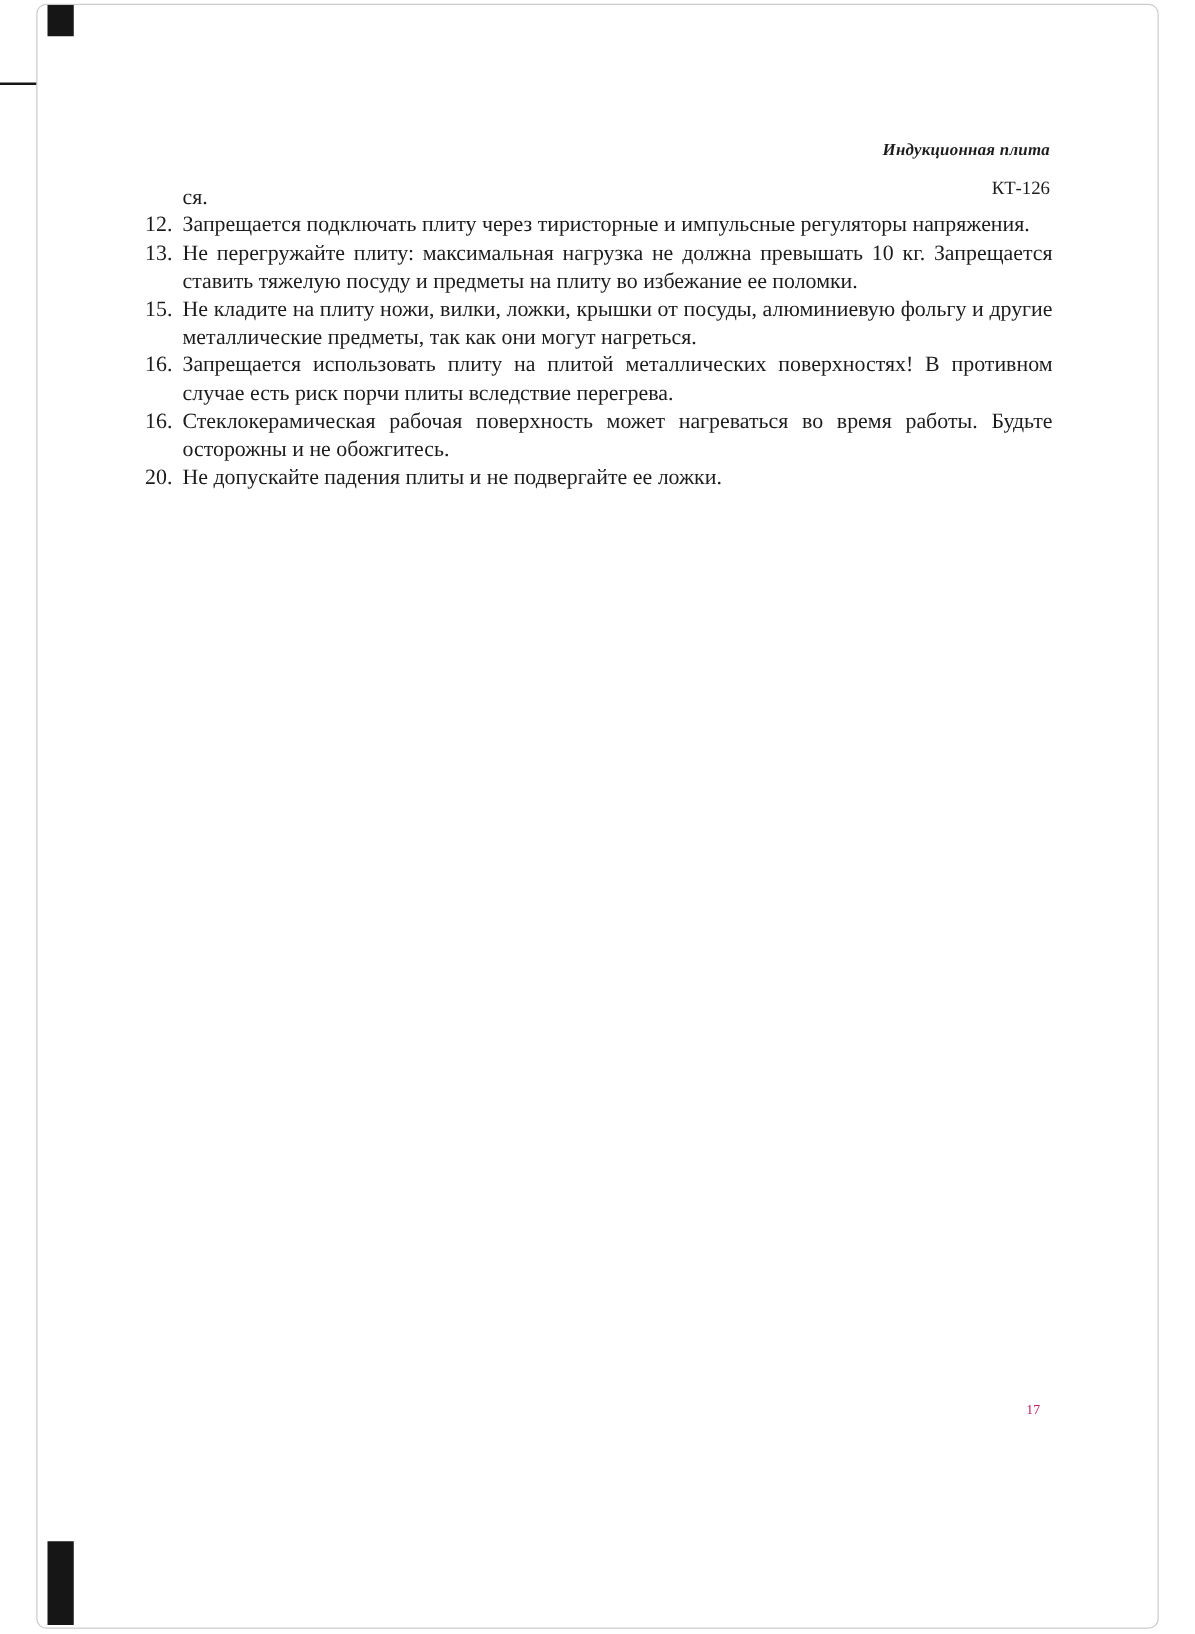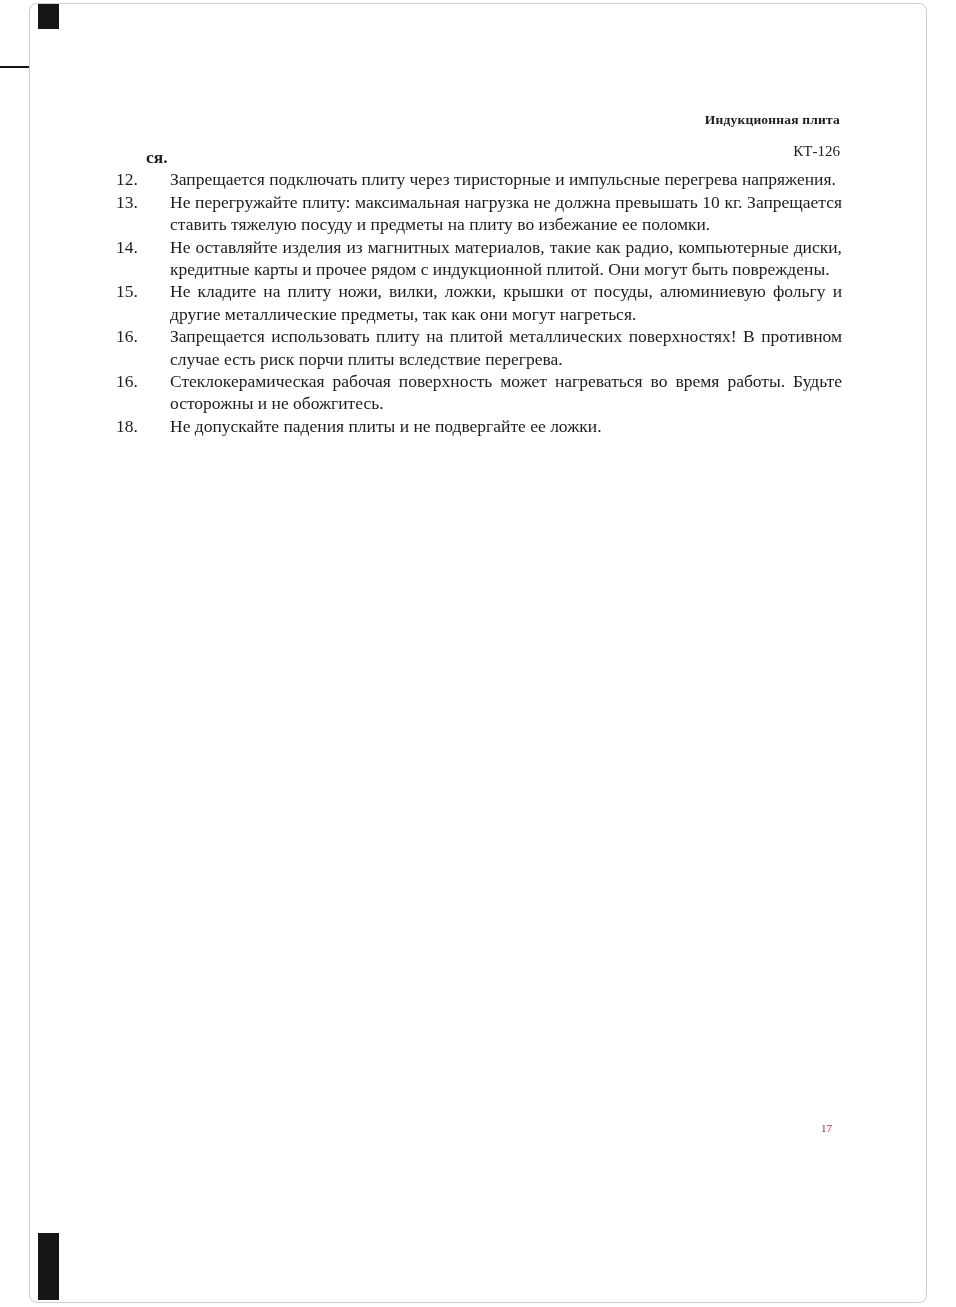--- a/index.html
+++ b/index.html
@@ -52,40 +52,39 @@
     position: absolute;
     right: 116px;
     top: 111px;
     text-align: right;
     line-height: 17px;
   }
   .doc-header .title {
     font-weight: bold;
     font-size: 13.5px;
     letter-spacing: 0.2px;
+    font-style: italic;
   }
   .doc-header .model {
     font-size: 15px;
     margin-top: 15px;
   }
   .doc-content {
     position: absolute;
     left: 116px;
     top: 146px;
     width: 726px;
     font-size: 17.5px;
     line-height: 22.4px;
   }
   .continuation {
     margin-left: 30px;
-    font-weight: bold;
   }
   .list-item {
     display: flex;
-    gap: 24px;
   }
   .list-item .num {
     flex: 0 0 30px;
     width: 30px;
   }
   .list-item .txt {
     flex: 1;
     text-align: justify;
   }
   .doc-label {
@@ -113,44 +112,40 @@
   <div class="doc-header">
     <div class="title">Индукционная плита</div>
     <div class="model">КТ-126</div>
   </div>
 
   <div class="doc-content">
     <div class="continuation">ся.</div>
 
     <div class="list-item">
       <span class="num">12.</span>
-      <span class="txt">Запрещается подключать плиту через тиристорные и импульсные перегрева напряжения.</span>
+      <span class="txt">Запрещается подключать плиту через тиристорные и импульсные регуляторы напряжения.</span>
     </div>
     <div class="list-item">
       <span class="num">13.</span>
       <span class="txt">Не перегружайте плиту: максимальная нагрузка не должна превышать 10 кг. Запрещается ставить тяжелую посуду и предметы на плиту во избежание ее поломки.</span>
-    </div>
-    <div class="list-item">
-      <span class="num">14.</span>
-      <span class="txt">Не оставляйте изделия из магнитных материалов, такие как радио, компьютерные диски, кредитные карты и прочее рядом с индукционной плитой. Они могут быть повреждены.</span>
     </div>
     <div class="list-item">
       <span class="num">15.</span>
       <span class="txt">Не кладите на плиту ножи, вилки, ложки, крышки от посуды, алюминиевую фольгу и другие металлические предметы, так как они могут нагреться.</span>
     </div>
     <div class="list-item">
       <span class="num">16.</span>
       <span class="txt">Запрещается использовать плиту на плитой металлических поверхностях! В противном случае есть риск порчи плиты вследствие перегрева.</span>
     </div>
     <div class="list-item">
       <span class="num">16.</span>
       <span class="txt">Стеклокерамическая рабочая поверхность может нагреваться во время работы. Будьте осторожны и не обожгитесь.</span>
     </div>
     <div class="list-item">
-      <span class="num">18.</span>
+      <span class="num">20.</span>
       <span class="txt">Не допускайте падения плиты и не подвергайте ее ложки.</span>
     </div>
 
   </div>
 
   <div class="page-number">17</div>
 
 </div>
 
 </body></html>

